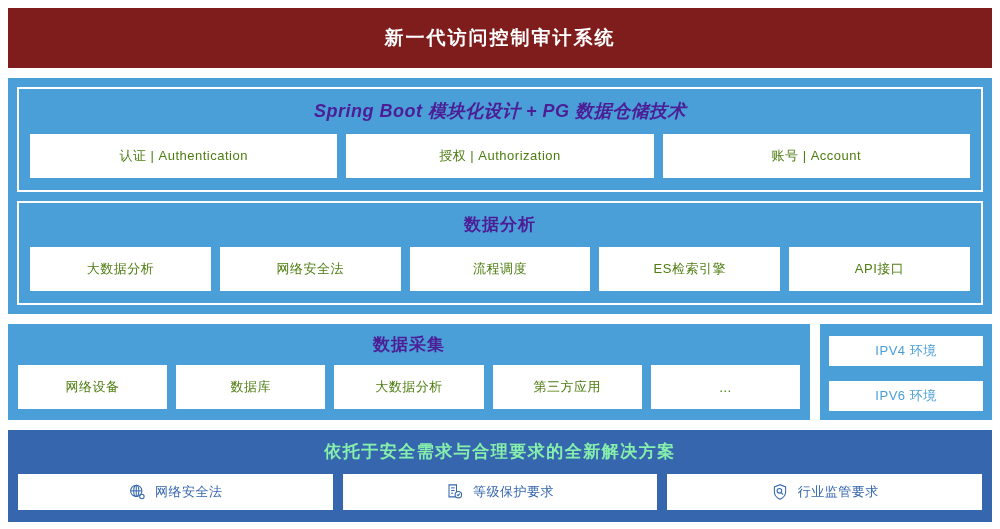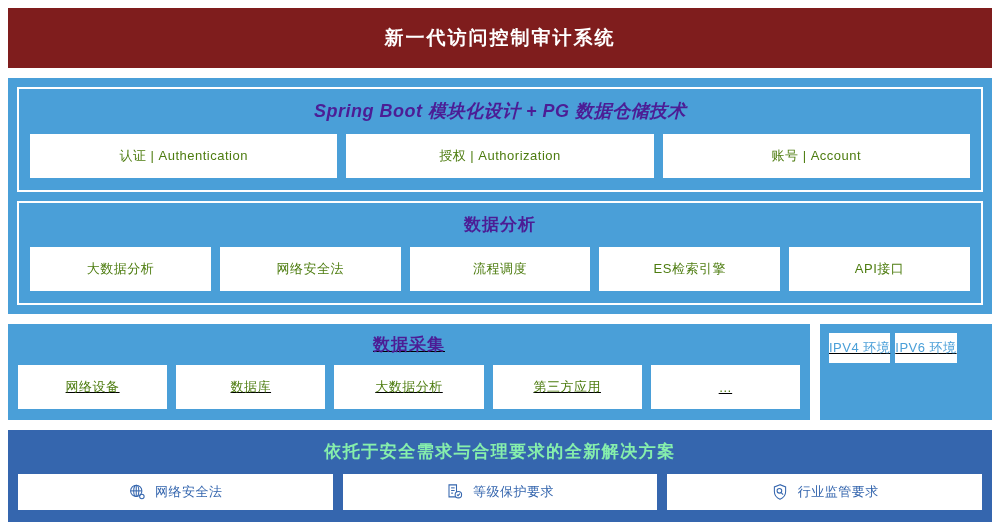--- a/index.html
+++ b/index.html
@@ -77,36 +77,36 @@
     font-size: 13px;
     letter-spacing: 0.5px;
     white-space: nowrap;
   }
 
   
   .collect-row {
     display: flex;
     gap: 10px;
     flex: 0 0 auto;
-    text-decoration: underline;
   }
   .panel-collect {
     flex: 1 1 auto;
     background: #4a9fd8;
     padding: 9px 10px 11px 10px;
   }
   .panel-collect .subpanel-title { margin-bottom: 9px; }
   .panel-ipv {
     width: 172px;
     background: #4a9fd8;
     padding: 9px;
     display: flex;
-    flex-direction: row;
-    gap: 5px;
-    flex: 0 0 auto;
+    flex-direction: column;
+    gap: 15px;
+    flex: 0 0 auto;
+    justify-content: flex-end;
   }
   .ipv-chip {
     background: #ffffff;
     height: 30px;
     display: flex;
     align-items: center;
     justify-content: center;
     color: #4a9fd8;
     font-size: 13px;
     letter-spacing: 0.5px;

